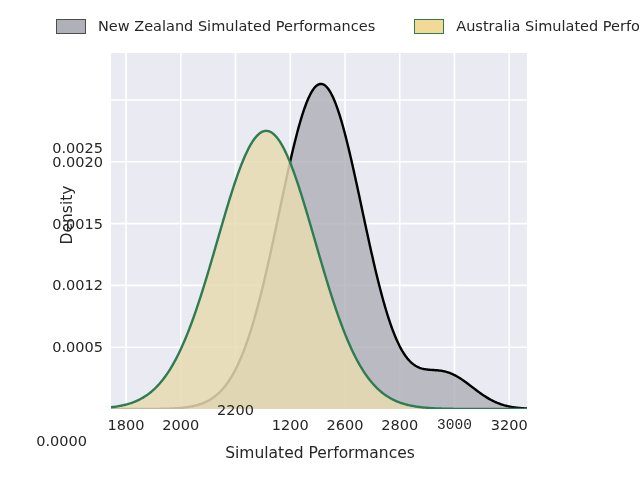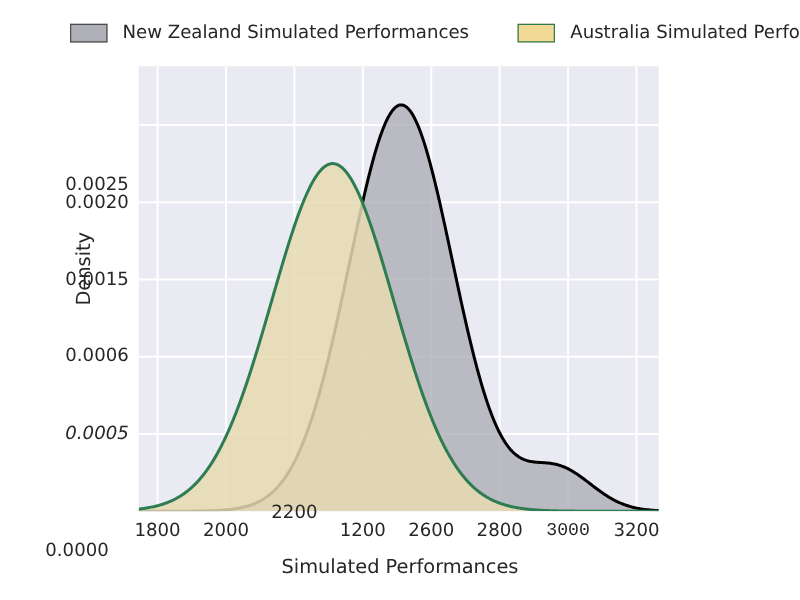--- a/index.html
+++ b/index.html
@@ -161,22 +161,22 @@
       <div class="xtick" style="left: 180.789px; top: 417px;">2000</div>
       <div class="xtick" style="left: 235.526px; top: 402px;">2200</div>
       <div class="xtick" style="left: 290.263px; top: 417px;">1200</div>
       <div class="xtick" style="left: 345px; top: 417px;">2600</div>
       <div class="xtick" style="left: 399.737px; top: 417px;">2800</div>
       <div class="xtick" style="left: 454.474px; top: 417px; font-family: Liberation Mono, monospace;">3000</div>
       <div class="xtick" style="left: 509.211px; top: 417px;">3200</div>
     </div>
   <div id="yticklabels">
       <div class="ytick" style="left: 29px; width: 58px; top: 409px; margin-top: 32px;">0.0000</div>
-      <div class="ytick" style="left: 45px; width: 58px; top: 347.194px; font-style: italic;">0.0005</div>
-      <div class="ytick" style="left: 45px; width: 58px; top: 285.389px;">0.0006</div>
+      <div class="ytick" style="left: 45px; width: 58px; top: 347.194px;">0.0005</div>
+      <div class="ytick" style="left: 45px; width: 58px; top: 285.389px;">0.0012</div>
       <div class="ytick" style="left: 45px; width: 58px; top: 223.583px;">0.0015</div>
       <div class="ytick" style="left: 45px; width: 58px; top: 161.778px;">0.0020</div>
       <div class="ytick" style="left: 45px; width: 58px; top: 99.9722px; margin-top: 48px;">0.0025</div>
     </div>
 
   <div id="xlabel">Simulated Performances</div>
   <div id="ylabel">Density</div>
 
 </div>
 

